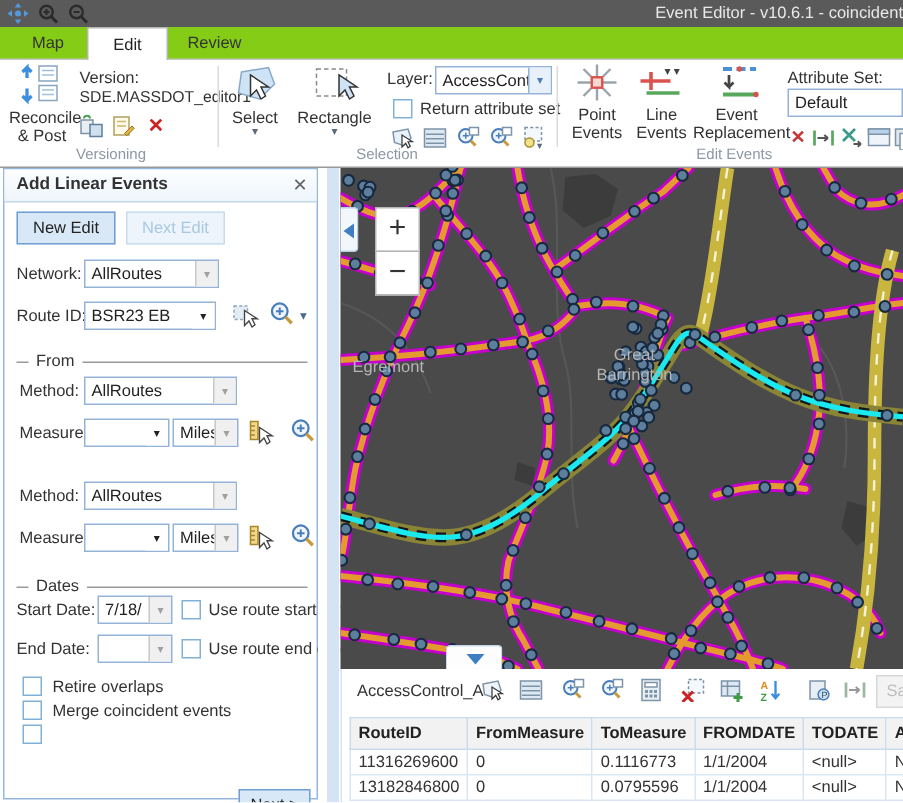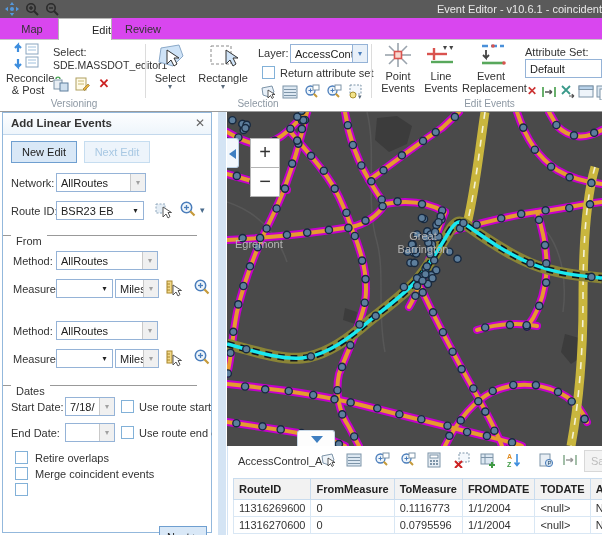--- a/index.html
+++ b/index.html
@@ -6,21 +6,21 @@
   html,body { width:602px; height:535px; background:#fff; font-family:"Liberation Sans", sans-serif; }
   #app { position:relative; width:602px; height:535px; overflow:hidden; background:#fff; }
 
   
   .titlebar { position:absolute; left:0; top:0; width:602px; height:18px; background:#5a5a5a; display:flex; align-items:center; }
   .titlebar .tb-icons { display:flex; align-items:center; gap:6px; padding-left:5px; }
   .tb-icon { width:14px; height:14px; display:inline-block; }
   .titlebar .tb-title { position:absolute; right:0; top:0; height:18px; line-height:18px; font-size:11px; color:#e9e9e9; white-space:nowrap; }
 
   
-  .tabstrip { position:absolute; left:0; top:18px; width:602px; height:22px; background:#d946ef; border-bottom:1px solid #c6c6c6; }
+  .tabstrip { position:absolute; left:0; top:18px; width:602px; height:22px; background:#84cc16; border-bottom:1px solid #c6c6c6; }
   .tab { position:absolute; top:0; height:22px; line-height:22px; text-align:center; font-size:11px; color:#333; cursor:default; }
   .tab.active { background:#fff; border:1px solid #b5b5b5; border-bottom:none; height:23px; color:#222; }
 
   
   .ribbon { position:absolute; left:0; top:40px; width:602px; height:72px; background:#fff; border-bottom:1px solid #9a9a9a; font-size:11px; color:#333; }
   .rib-divider { position:absolute; top:4px; width:1px; height:54px; background:#dcdcdc; }
   .group-label { position:absolute; bottom:2px; font-size:10px; color:#8d98a3; text-align:center; }
   .bigbtn { position:absolute; top:2px; text-align:center; font-size:11px; color:#333; }
   .bigbtn .bb-label { line-height:12px; }
   .caret { font-size:8px; color:#5a6b7c; line-height:6px; }
@@ -34,21 +34,21 @@
   .checkbox { position:absolute; width:13px; height:13px; background:#fff; border:1px solid #82b1d8; }
 
   
   .panel { position:absolute; left:2px; top:112px; width:210px; height:421px; background:#fff; border:1px solid #93b8dc; font-size:11px; color:#333; }
   .panel-header { position:absolute; left:0; top:0; width:100%; height:22px; background:linear-gradient(#fdfeff,#eef5fb); border-bottom:1px solid #c3d8ec; }
   .panel-title { position:absolute; left:8px; top:4px; font-size:11.5px; font-weight:bold; color:#333; }
   .panel-close { position:absolute; right:6px; top:3px; font-size:12px; color:#666; cursor:default; }
   .btn { position:absolute; height:22px; text-align:center; line-height:20px; font-size:11px; }
   .btn.primary { background:#d9e8f7; border:1px solid #6f9fd0; color:#222; }
   .btn.disabled { background:#edf4fb; border:1px solid #c6ddf0; color:#a8c8e3; }
-  .legend { position:absolute; left:0; width:194px; height:12px; display:flex; }
+  .legend { position:absolute; left:8px; width:194px; height:12px; display:flex; align-items:center; }
   .legend .ln { height:1px; background:#999; }
   .legend .ln.short { width:8px; }
   .legend .ln.long { flex:1; }
   .legend .lt { padding:0 5px; color:#333; }
   .mini-icon { position:absolute; width:18px; height:18px; }
 
   
   .gutter { position:absolute; left:212px; top:112px; width:15px; height:423px; background:#fff; }
   .gutter .bar { position:absolute; left:6px; top:0; width:8px; height:100%; background:#d4e4f4; }
 
@@ -103,21 +103,21 @@
             <line x1="9.2" y1="9.2" x2="13" y2="13" stroke="#2b2b2b" stroke-width="2"></line>
             <line x1="4" y1="6" x2="8" y2="6" stroke="#2b2b2b" stroke-width="1.4"></line>
           </svg>
       </span>
     </div>
     <div class="tb-title">Event Editor - v10.6.1 - coincident</div>
   </div>
 
   <div class="tabstrip">
     <div class="tab" style="left:6px;width:52px;">Map</div>
-    <div class="tab active" style="left:58px;width:54px;text-align:right;">Edit</div>
+    <div class="tab active" style="left:58px;width:54px;">Edit</div>
     <div class="tab" style="left:112px;width:62px;">Review</div>
   </div>
 
   <div class="ribbon">
 
     <div class="bigbtn" style="left:6px;width:44px;">
       <span>
         <svg width="32" height="28" viewBox="0 0 32 28">
             <g>
               <rect x="14" y="2" width="12" height="10" fill="#fff" stroke="#8aa5bf"></rect>
@@ -127,21 +127,21 @@
               <line x1="16" y1="18" x2="24" y2="18" stroke="#9fc0dd"></line>
               <line x1="16" y1="21" x2="24" y2="21" stroke="#9fc0dd"></line>
               <path d="M6 10 L6 3 L3 6 M6 3 L9 6" fill="none" stroke="#3e8ede" stroke-width="2.2"></path>
               <path d="M6 17 L6 25 L3 22 M6 25 L9 22" fill="none" stroke="#3e8ede" stroke-width="2.2"></path>
             </g>
           </svg>
       </span>
       <div class="bb-label">Reconcile</div>
       <div class="bb-label">&amp; Post</div>
     </div>
-    <div class="field-label" style="left:53px;top:6px;">Select:</div>
+    <div class="field-label" style="left:53px;top:6px;">Version:</div>
     <div class="field-label" style="left:53px;top:19px;font-size:10.5px;">SDE.MASSDOT_editor1</div>
     <span class="rib-small" style="left:53px;top:36px;">
       <svg width="16" height="16" viewBox="0 0 16 16">
           <rect x="1" y="4" width="8" height="9" fill="#e8eef4" stroke="#7d94a8"></rect>
           <rect x="7" y="7" width="8" height="8" fill="#cfe0ef" stroke="#5f7f9d"></rect>
           <path d="M3 3 C3 0.5 7 0.5 7 3" fill="none" stroke="#49a352" stroke-width="1.4"></path>
         </svg>
     </span>
     <span class="rib-small" style="left:74px;top:36px;">
       <svg width="16" height="16" viewBox="0 0 16 16">
@@ -781,21 +781,21 @@
       <tbody id="grid-body">
           <tr>
             <td>11316269600</td>
             <td>0</td>
             <td>0.1116773</td>
             <td>1/1/2004</td>
             <td>&lt;null&gt;</td>
             <td>N</td>
           </tr>
           <tr>
-            <td>11316270600</td>
+            <td>13182846800</td>
             <td>0</td>
             <td>0.0795596</td>
             <td>1/1/2004</td>
             <td>&lt;null&gt;</td>
             <td>N</td>
           </tr>
         </tbody>
     </table>
   </div>
 

